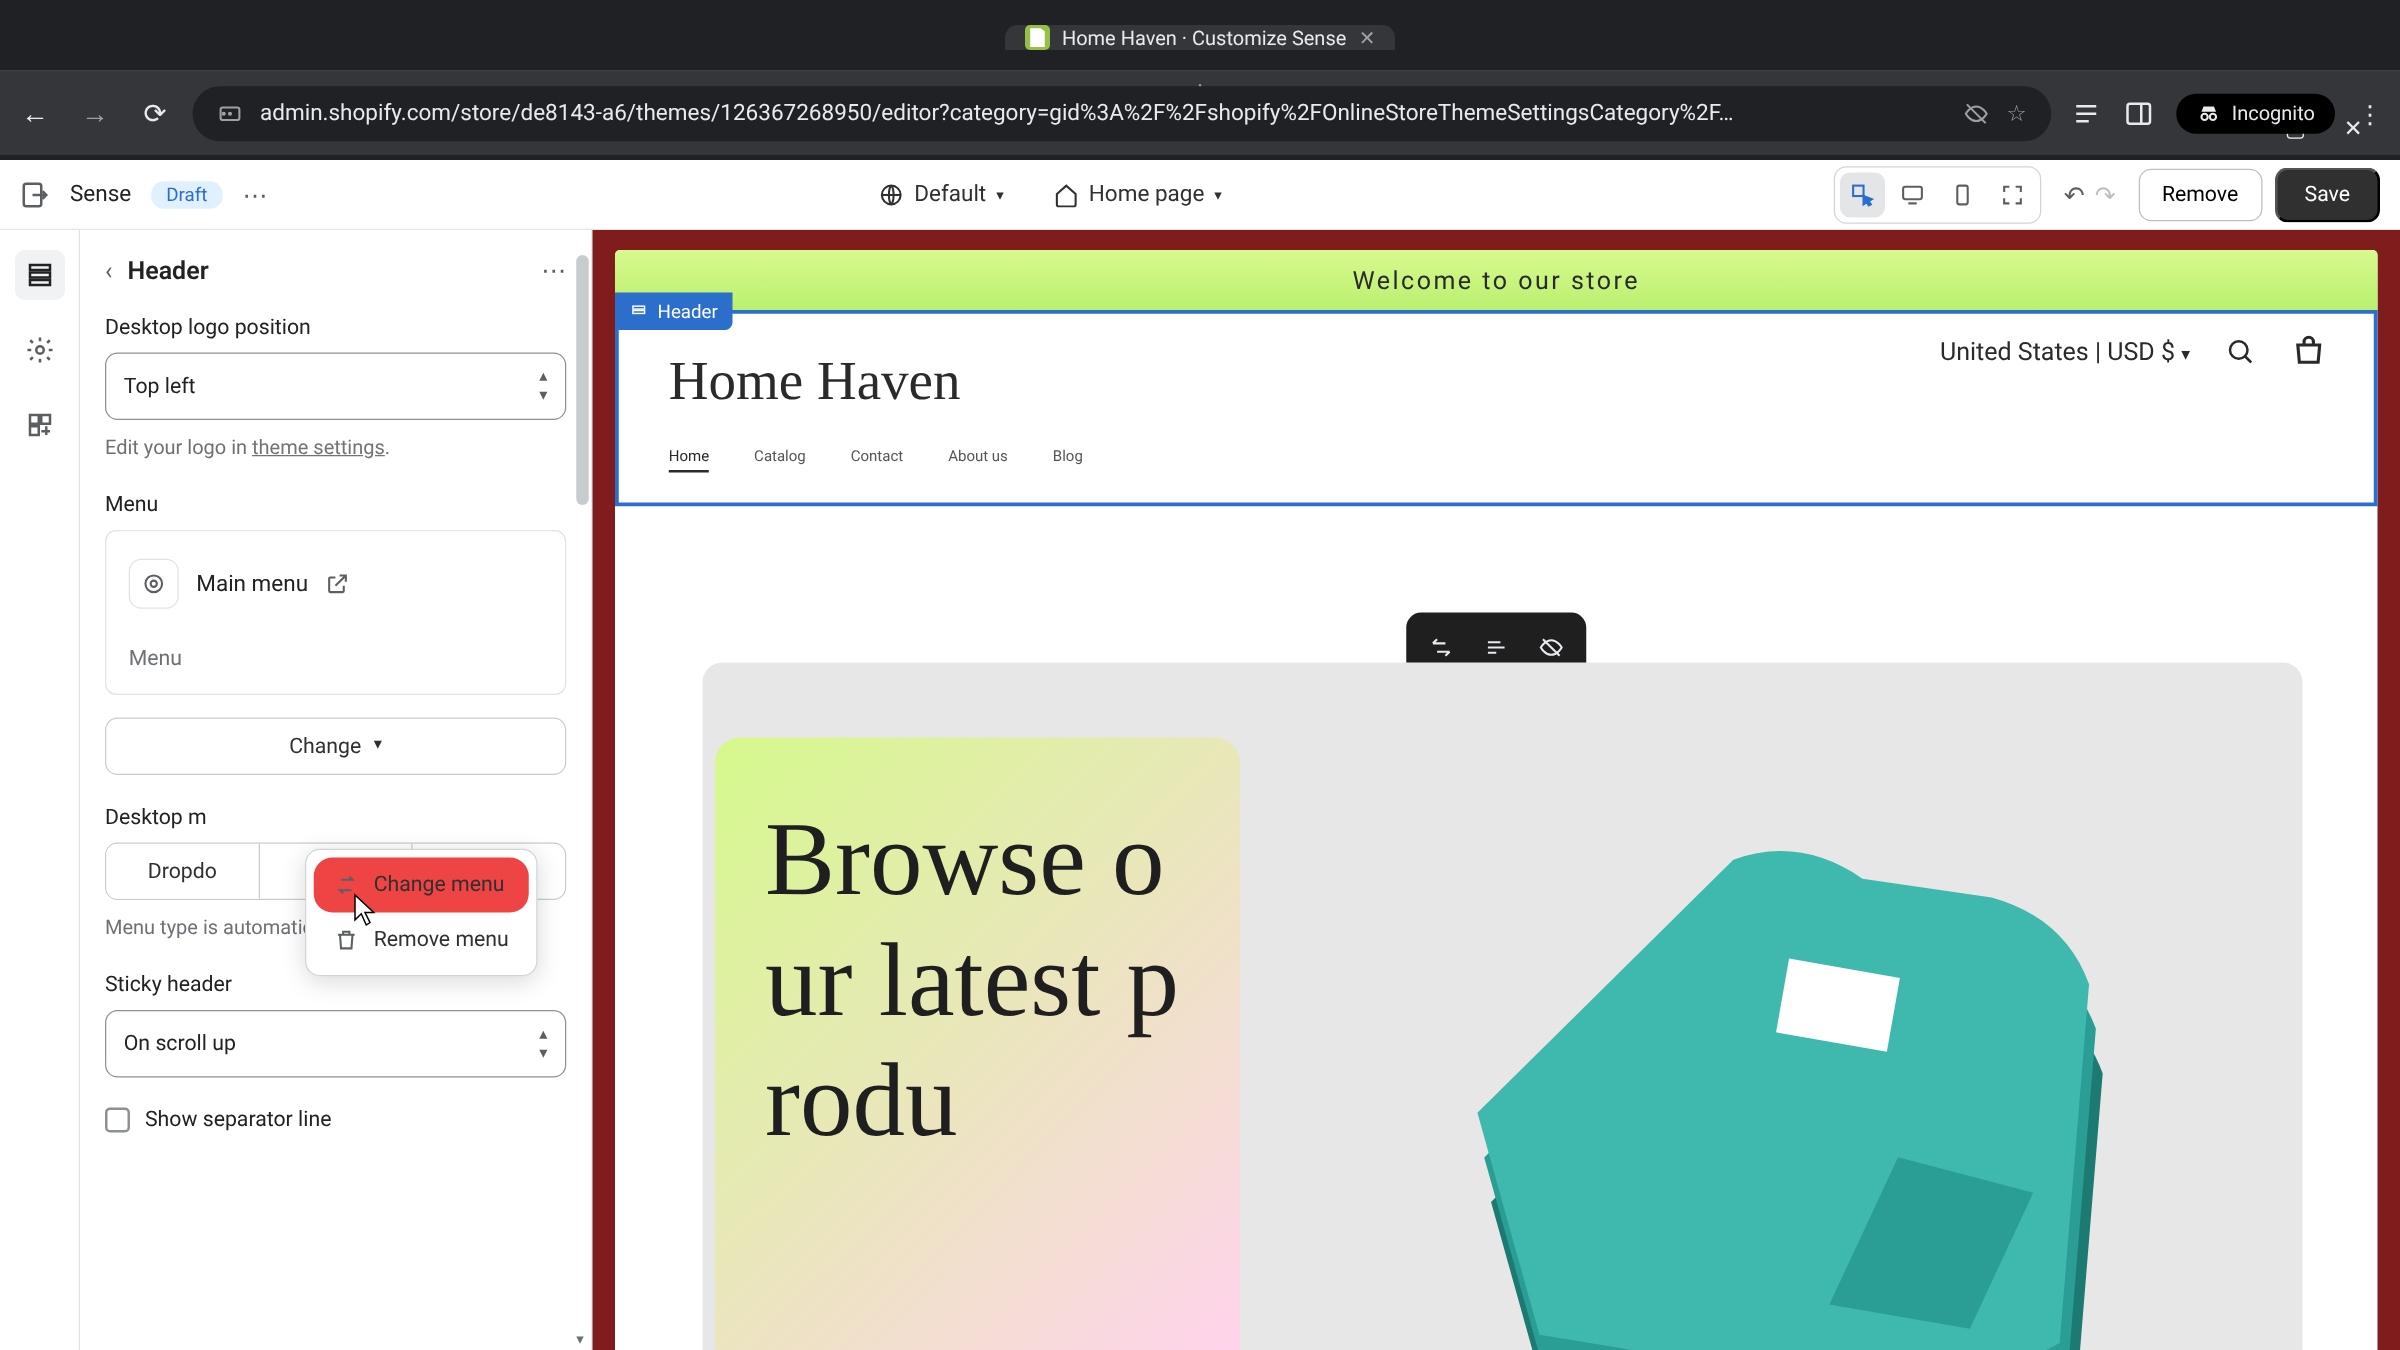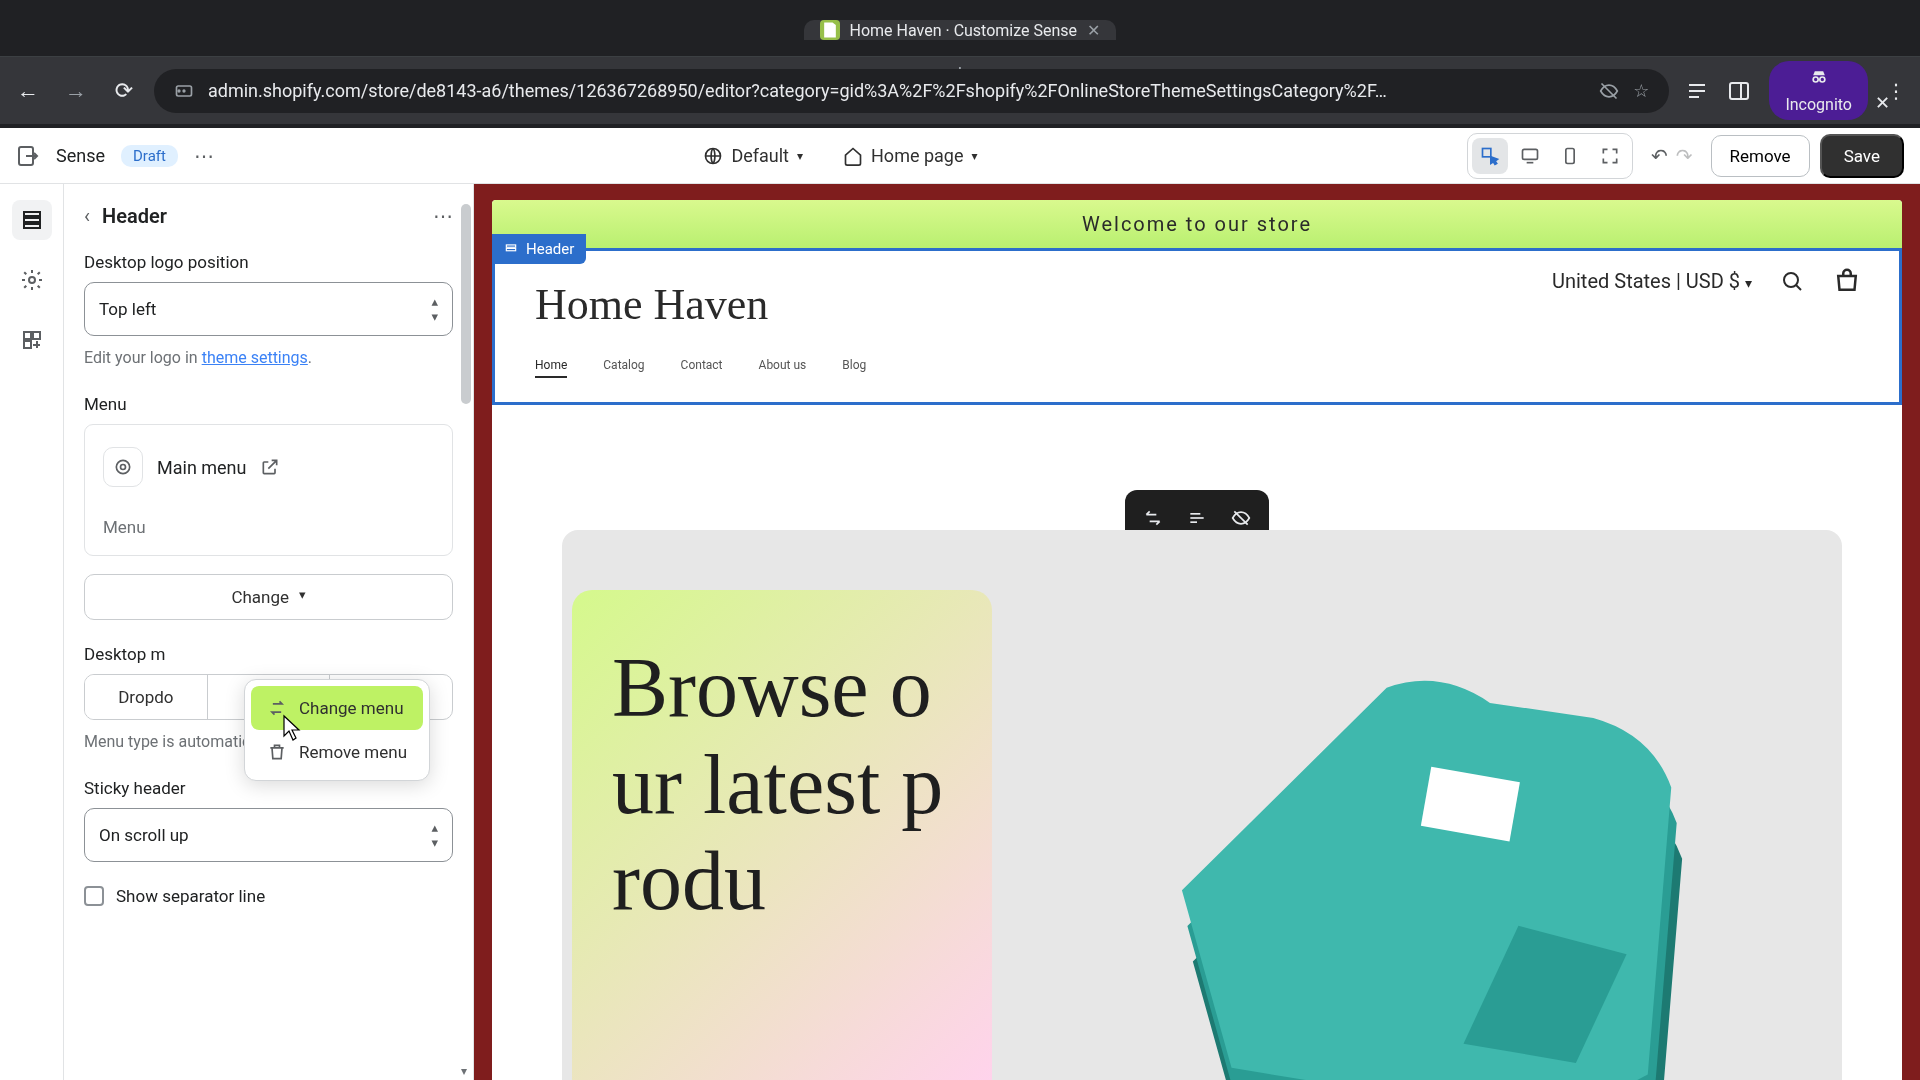--- a/index.html
+++ b/index.html
@@ -13,21 +13,21 @@
 .tab-favicon { width: 20px; height: 20px; border-radius: 4px; background: #96bf48; display: flex; align-items: center; justify-content: center; }
 .tab-close { margin-left: auto; color: #9aa0a6; font-size: 16px; }
 .new-tab { color: #9aa0a6; font-size: 20px; padding: 0 10px; margin-top: 12px; }
 .window-controls { margin-left: auto; display: flex; gap: 30px; color: #e8eaed; font-size: 18px; padding-right: 20px; }
 
 .addr-bar { height: 68px; background: #35363a; display: flex; align-items: center; padding: 0 14px; gap: 16px; border-top: 1px solid #3c4043;}
 .nav-btns { display: flex; gap: 20px; color: #9aa0a6; font-size: 22px; align-items:center;}
 .nav-btn { width: 28px; text-align:center; }
 .addr-input { flex: 1; background: #202124; border-radius: 24px; height: 44px; display: flex; align-items: center; padding: 0 20px; color: #e8eaed; font-size: 18px; gap: 14px; }
 .addr-actions { display: flex; gap: 18px; color: #e8eaed; font-size: 20px; align-items:center;}
-.incognito-badge { background: #4c1d95; border-radius: 20px; padding: 6px 16px; display: flex; align-items: center; gap: 8px; font-size: 16px; flex-direction: column; }
+.incognito-badge { background: #000000; border-radius: 20px; padding: 6px 16px; display: flex; align-items: center; gap: 8px; font-size: 16px; }
 
 
 .app { position: absolute; top: 128px; left: 0; right: 0; bottom: 0; background: #fff; display: flex; flex-direction: column; }
 
 .app-topbar { height: 56px; border-bottom: 1px solid #e1e3e5; display: flex; align-items: center; padding: 0 16px; gap: 16px; }
 .exit-icon { color: #5c5f62; font-size: 20px; }
 .theme-name { font-size: 18px; color: #202223; }
 .draft-badge { background: #e0f0ff; color: #2c6ecb; border-radius: 10px; padding: 2px 12px; font-size: 15px; }
 .more-dots { color: #5c5f62; font-size: 20px; }
 .topbar-center { margin-left: auto; display: flex; gap: 40px; }
@@ -51,33 +51,33 @@
 .sidebar-head { display:flex; align-items:center; padding:20px 20px 16px; gap:12px;}
 .back-chev { color:#5c5f62; font-size:20px;}
 .sidebar-title { font-size:20px; font-weight:600; color:#202223;}
 .sidebar-more { margin-left:auto; color:#5c5f62; font-size:20px;}
 
 .section { padding: 8px 20px 16px;}
 .field-label { font-size:17px; color:#202223; margin-bottom:10px;}
 .select { border:1px solid #8c9196; border-radius:10px; padding:12px 14px; font-size:17px; display:flex; justify-content:space-between; align-items:center; color:#202223;}
 .select .caret { color:#5c5f62; font-size:13px; line-height:1; display:flex; flex-direction:column; gap:2px;}
 .help-text { font-size:16px; color:#6d7175; margin-top:10px; line-height:1.5;}
-.help-text a { color:#3b82f6; text-decoration:underline;}
+.help-text a { color:#737373; text-decoration:underline;}
 
 .menu-card { border:1px solid #e1e3e5; border-radius:9px; padding:22px 18px 18px; margin-top:10px;}
 .menu-row { display:flex; align-items:center; gap:14px;}
 .menu-icon-box { width:40px; height:40px; border:1px solid #e1e3e5; border-radius:10px; display:flex; align-items:center; justify-content:center;}
 .menu-name { font-size:18px; color:#202223;}
 .ext-icon { color:#5c5f62; font-size:16px;}
 .menu-sub { color:#6d7175; font-size:17px; margin-top:30px;}
 
 .change-btn { margin-top:18px; border:1px solid #c9cccf; border-radius:10px; padding:12px; text-align:center; font-size:17px; display:flex; justify-content:center; gap:10px; align-items:flex-start; color:#303030; background:#fff;}
 .dropdown-menu { position:absolute; background:#fff; border:1px solid #d2d5d8; border-radius:12px; box-shadow:0 4px 20px rgba(0,0,0,0.15); padding:6px; z-index:10;}
 .dropdown-item { display:flex; align-items:center; gap:12px; padding:12px 16px; border-radius:8px; font-size:17px; color:#303030; white-space:nowrap;}
-.dropdown-item.hover { background:#bef264;}
+.dropdown-item.hover { background:#ef4444;border-radius:15px;}
 
 .seg-control { display:flex; border:1px solid #c9cccf; border-radius:10px; overflow:hidden;}
 .seg-item { flex:1; padding:12px; text-align:center; font-size:17px; color:#303030;}
 .seg-item.active { background:#fff;}
 .seg-item:not(:last-child){border-right:1px solid #c9cccf;}
 
 .checkbox-row { display:flex; align-items:center; gap:12px; font-size:17px; color:#202223;}
 .checkbox { width:20px; height:20px; border:2px solid #8c9196; border-radius:4px;}
 
 .scroll-thumb { position:absolute; right:2px; top:20px; width:10px; height:200px; background:#c9cccf; border-radius:5px;}

